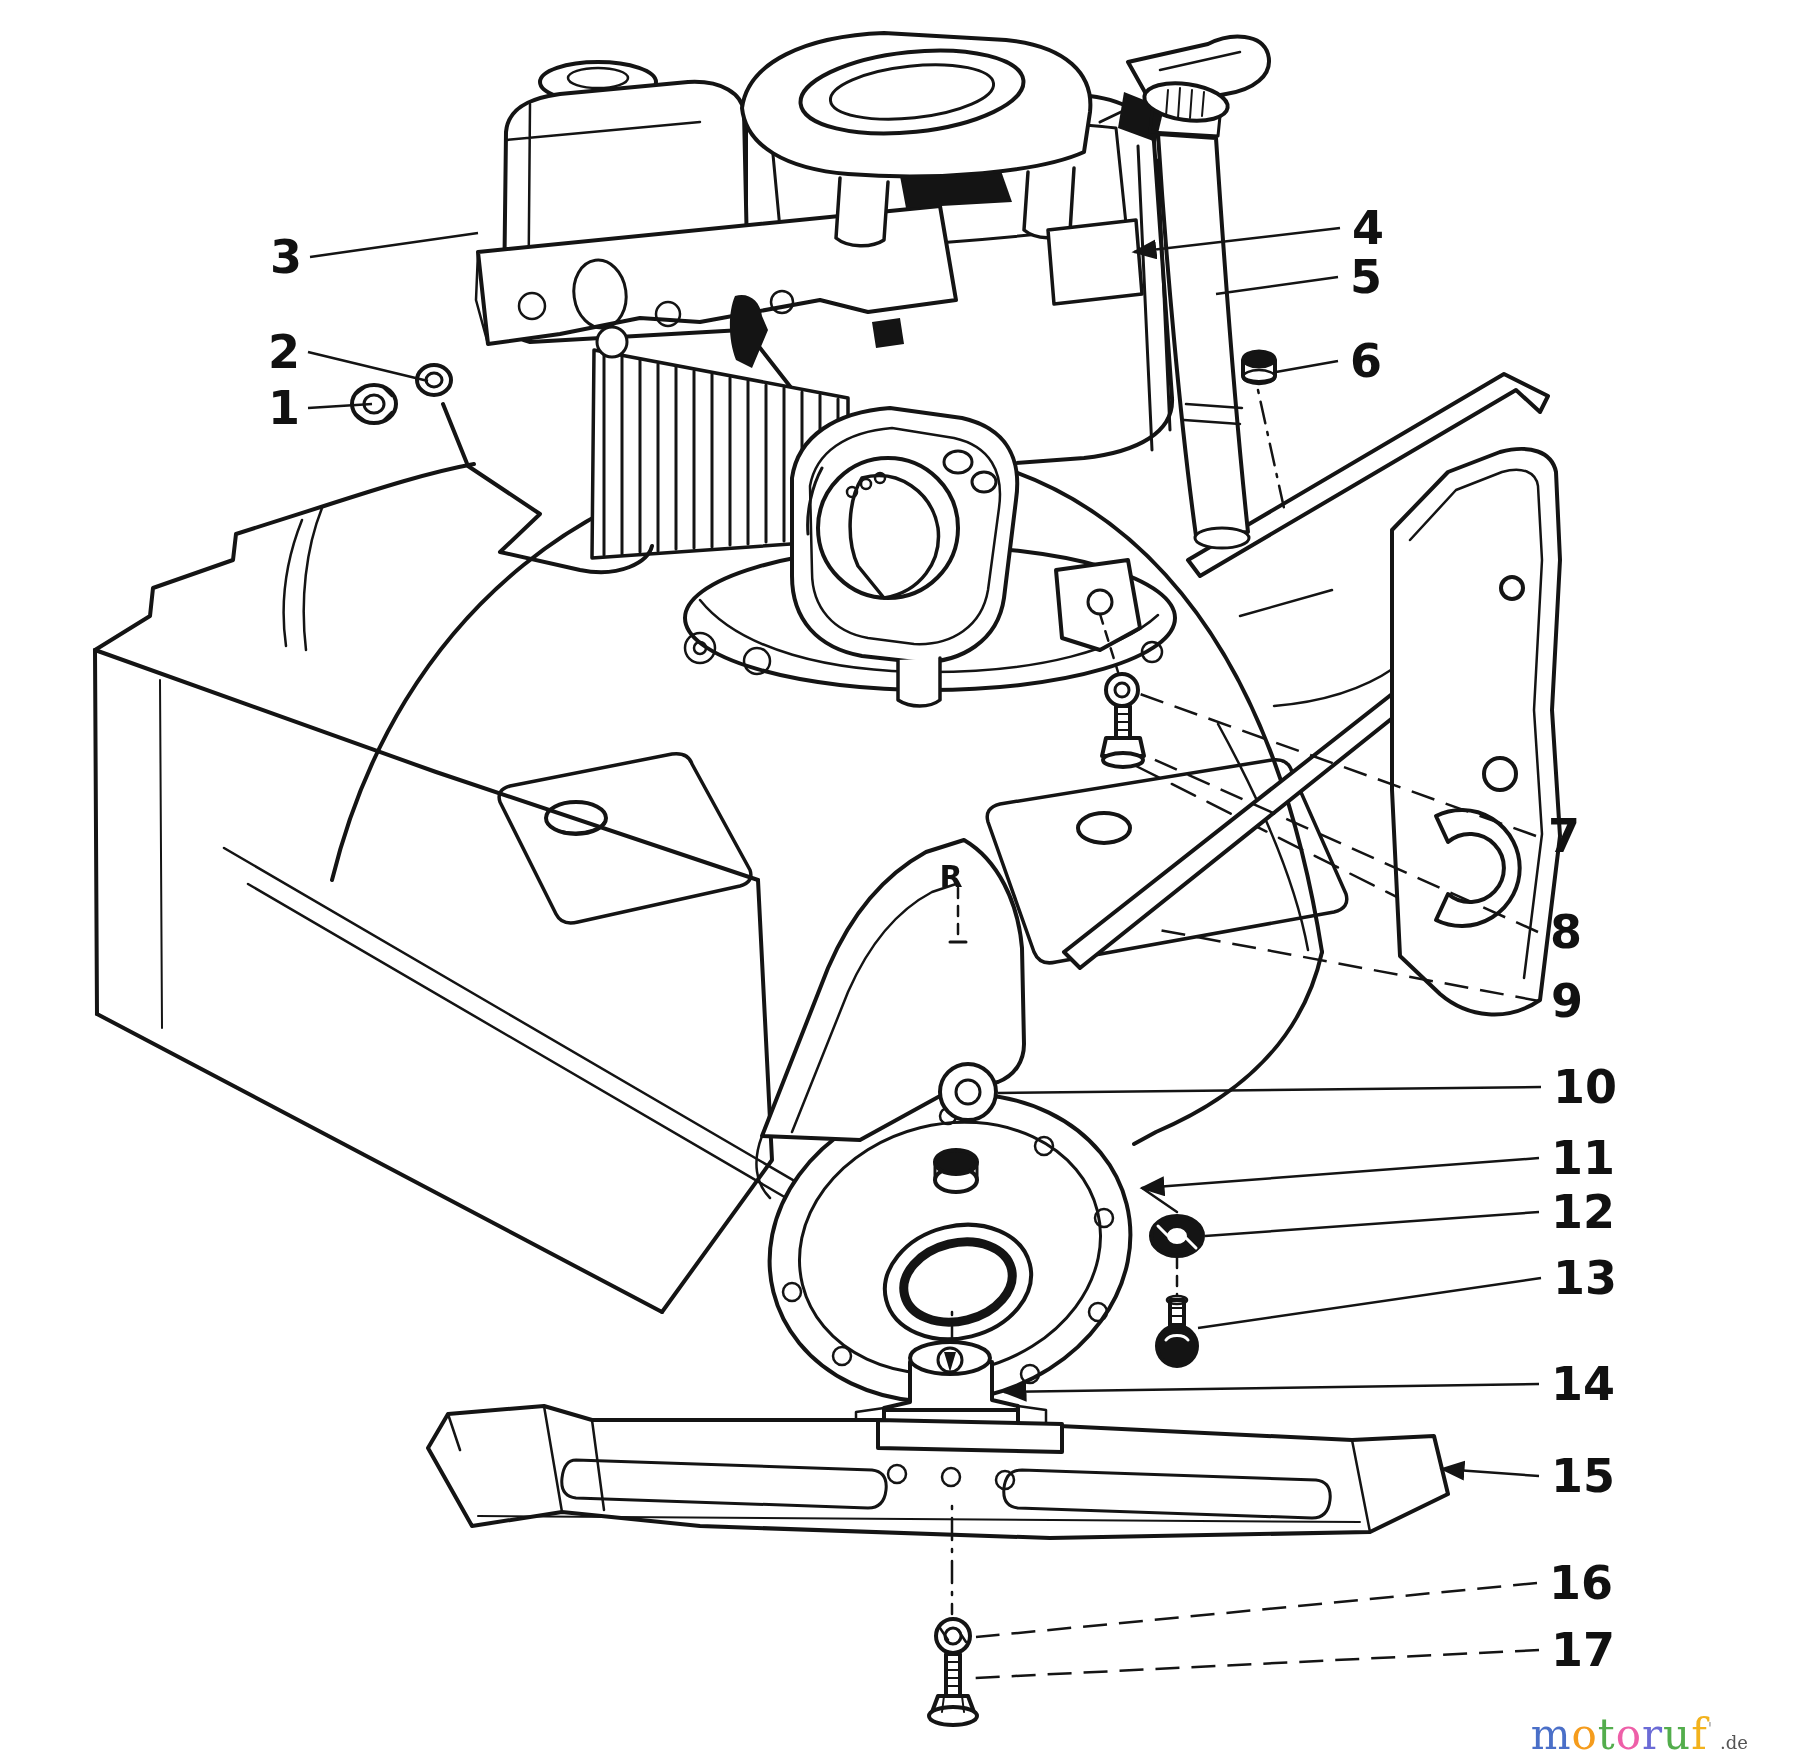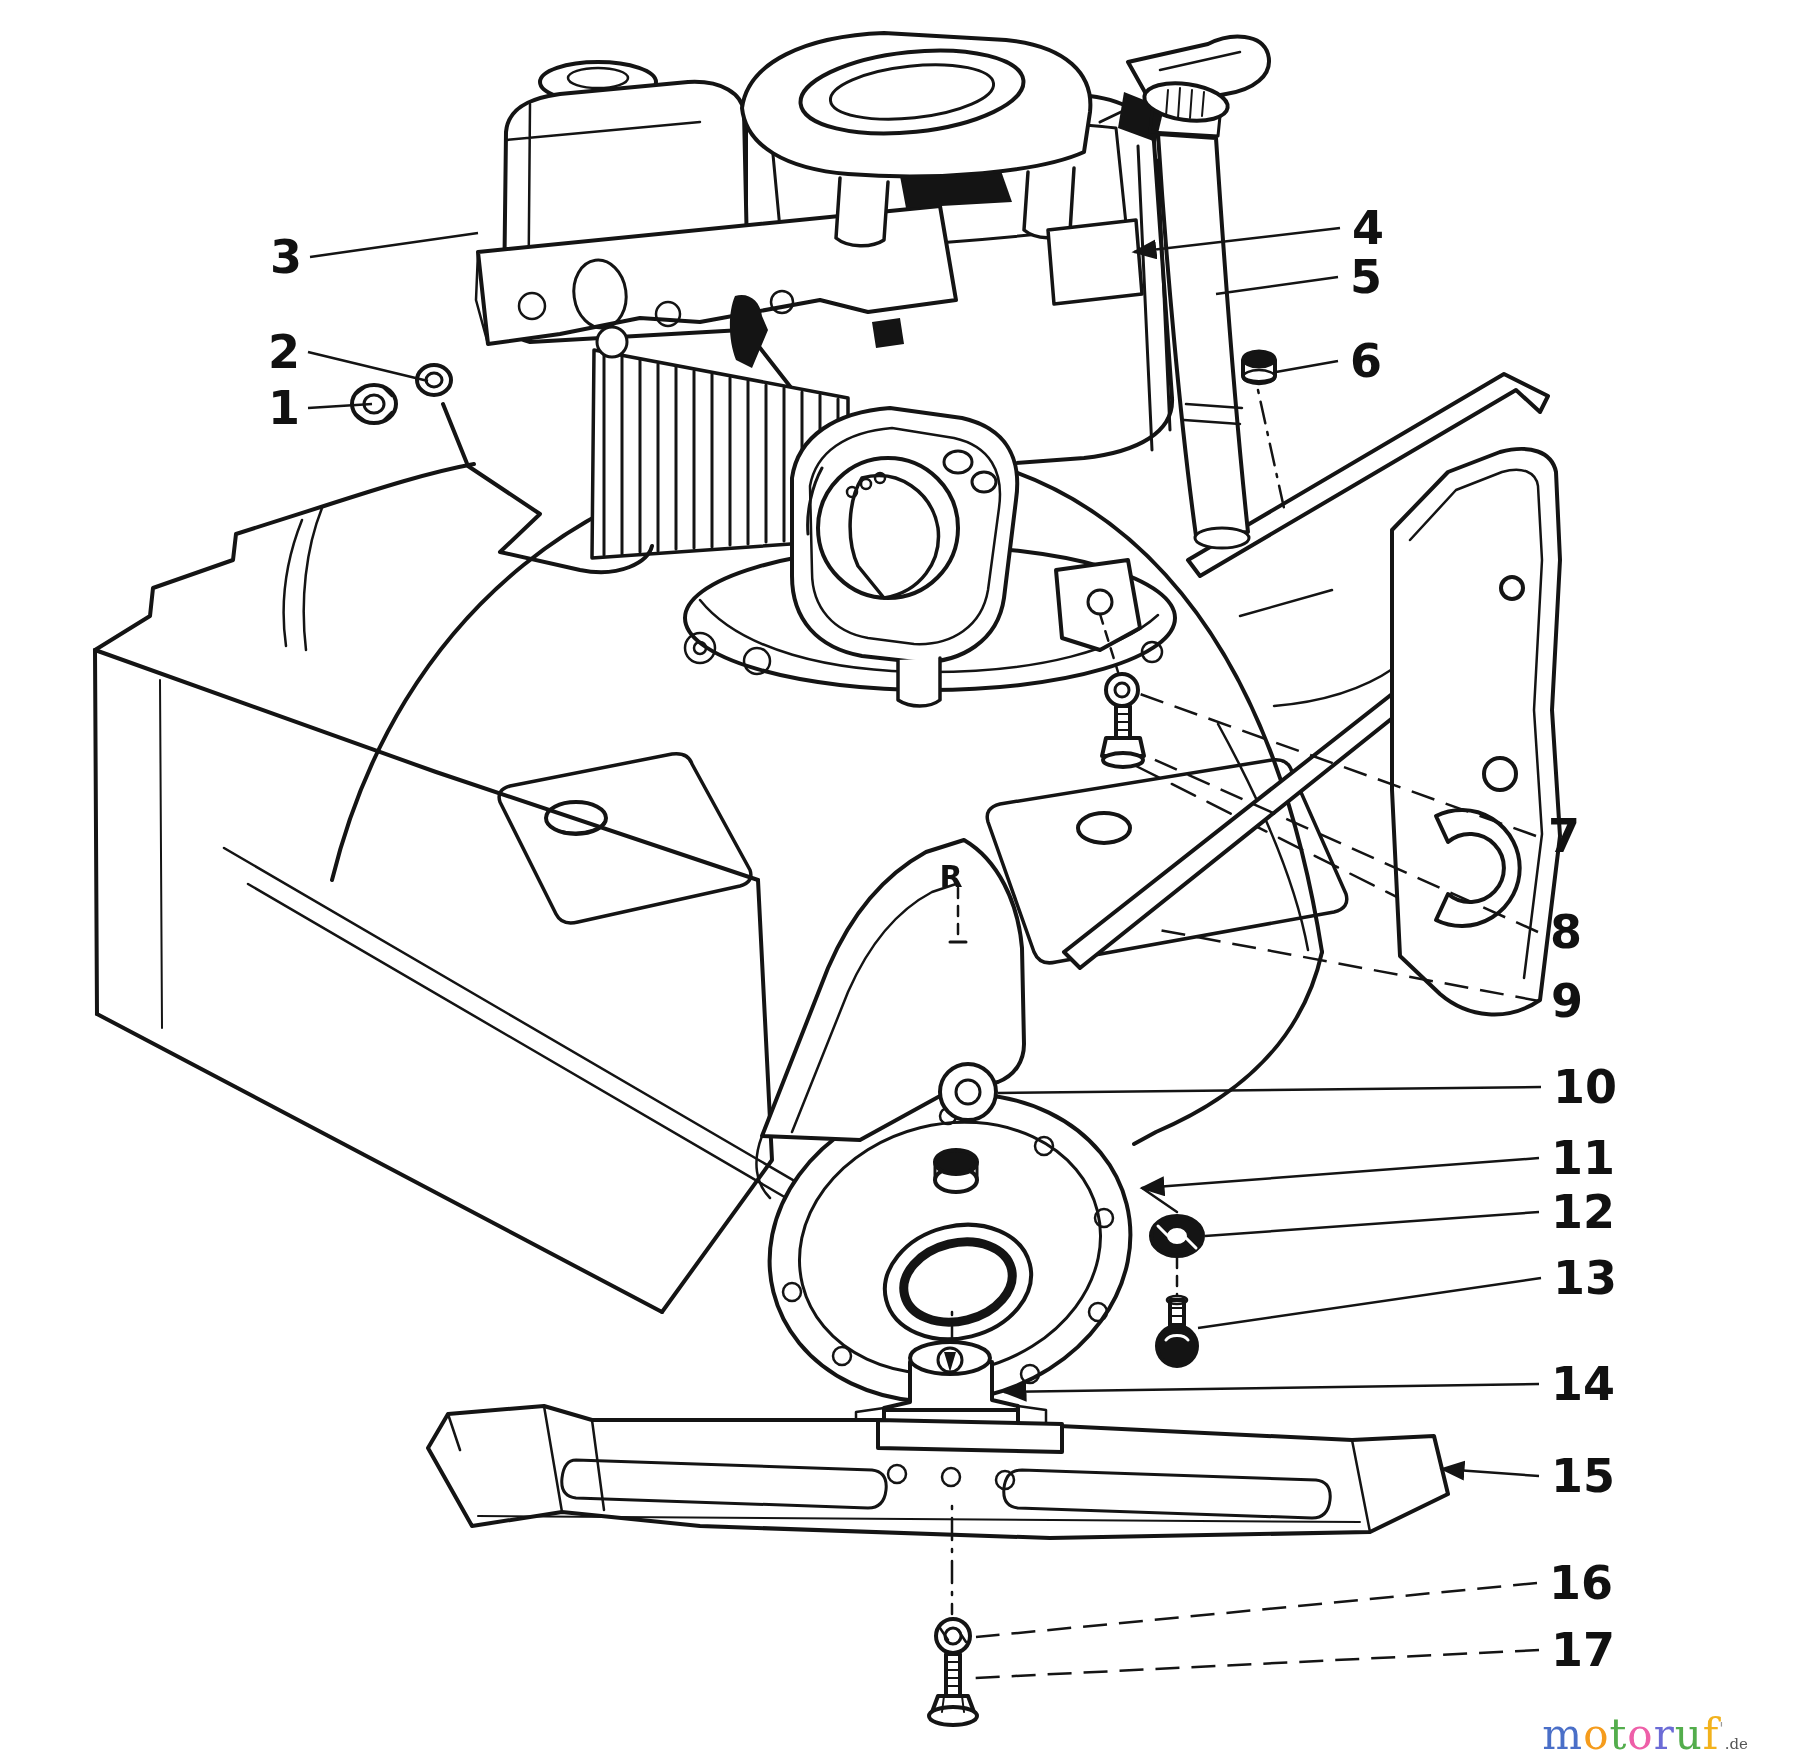--- a/index.html
+++ b/index.html
@@ -7,21 +7,21 @@
        font-family:"DejaVu Sans",sans-serif;}
   #stage{position:absolute;inset:0;}
   svg{display:block;}
   .leader{stroke:#141414;stroke-width:2.5;fill:none;}
   .leader.dashed{stroke-dasharray:24 12;}
   .callout-num{font:bold 46px "DejaVu Sans",sans-serif;fill:#111;dominant-baseline:central;}
   .r-marker{font:bold 30px "DejaVu Sans",sans-serif;fill:#111;dominant-baseline:central;}
   #watermark{position:absolute;right:52px;bottom:4px;
              font-family:"DejaVu Serif",serif;font-size:42px;line-height:1;
              letter-spacing:1px;user-select:none;}
-  #watermark .suffix{font-size:15px;letter-spacing:0;}
+  #watermark .suffix{font-size:18px;letter-spacing:0;margin-left:7px;}
   #watermark .tm{font-size:16px;color:#999;vertical-align:super;}
 </style>
 </head>
 <body>
 
 <div id="stage">
 <svg width="1800" height="1760" viewBox="0 0 1800 1760">
   <defs>
     <marker id="arrowhead" markerWidth="12" markerHeight="10" refX="9" refY="4" orient="auto">
       <path d="M0 0 L10 4 L0 8 Z" fill="#141414"></path>

